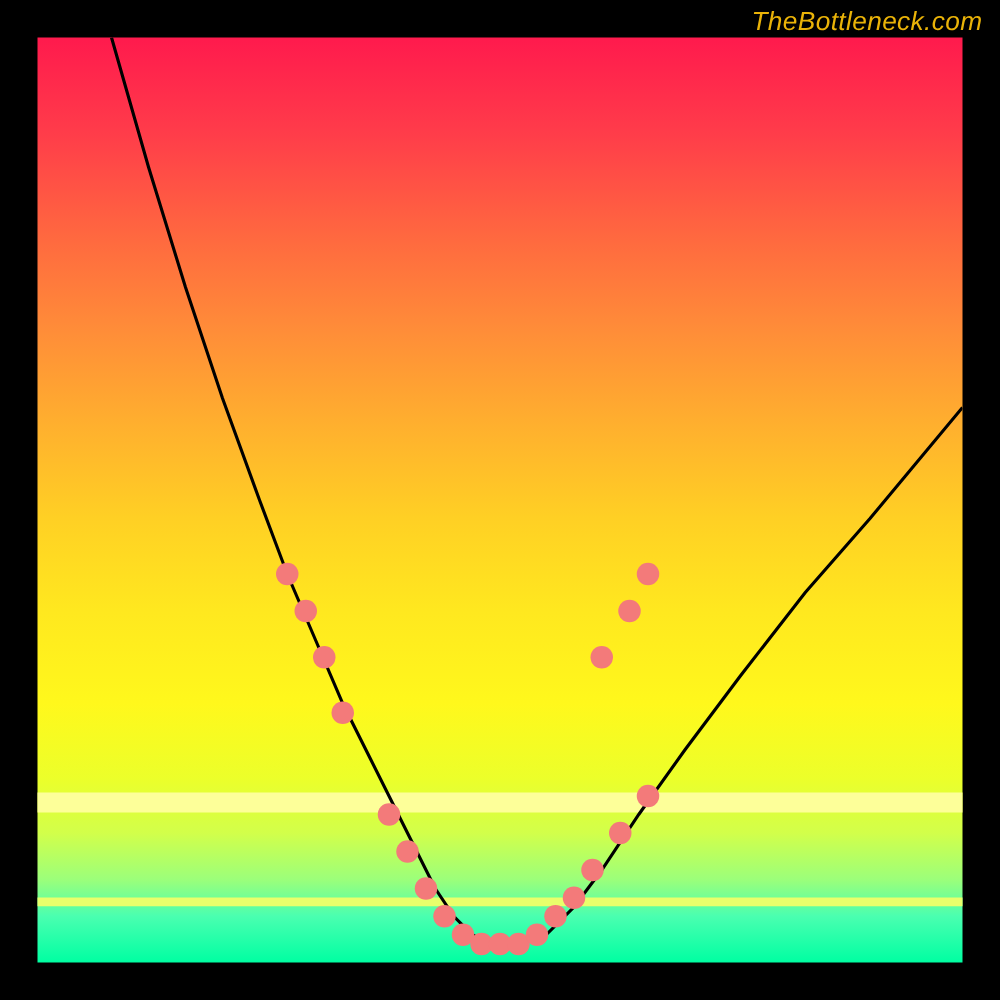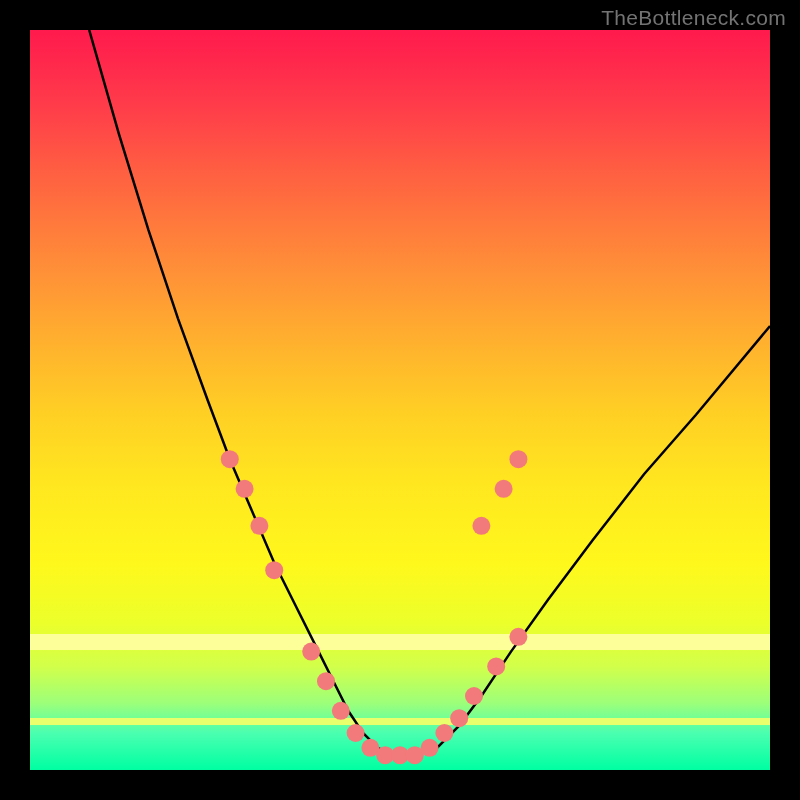--- a/index.html
+++ b/index.html
@@ -51,23 +51,24 @@
     position: absolute;
     left: 0; right: 0;
     top: 688px;
     height: 7px;
     background: #e9ff6b;
   }
   .watermark {
     position: absolute;
     top: 6px;
     right: 14px;
-    color: #737373;
+    color: #eab308;
     font-size: 21px;
     letter-spacing: 0.3px;
+    font-style: italic;
   }
   svg.curve {
     position: absolute;
     top: 0; left: 0;
     width: 740px;
     height: 740px;
   }
 </style>
 </head>
 <body>

